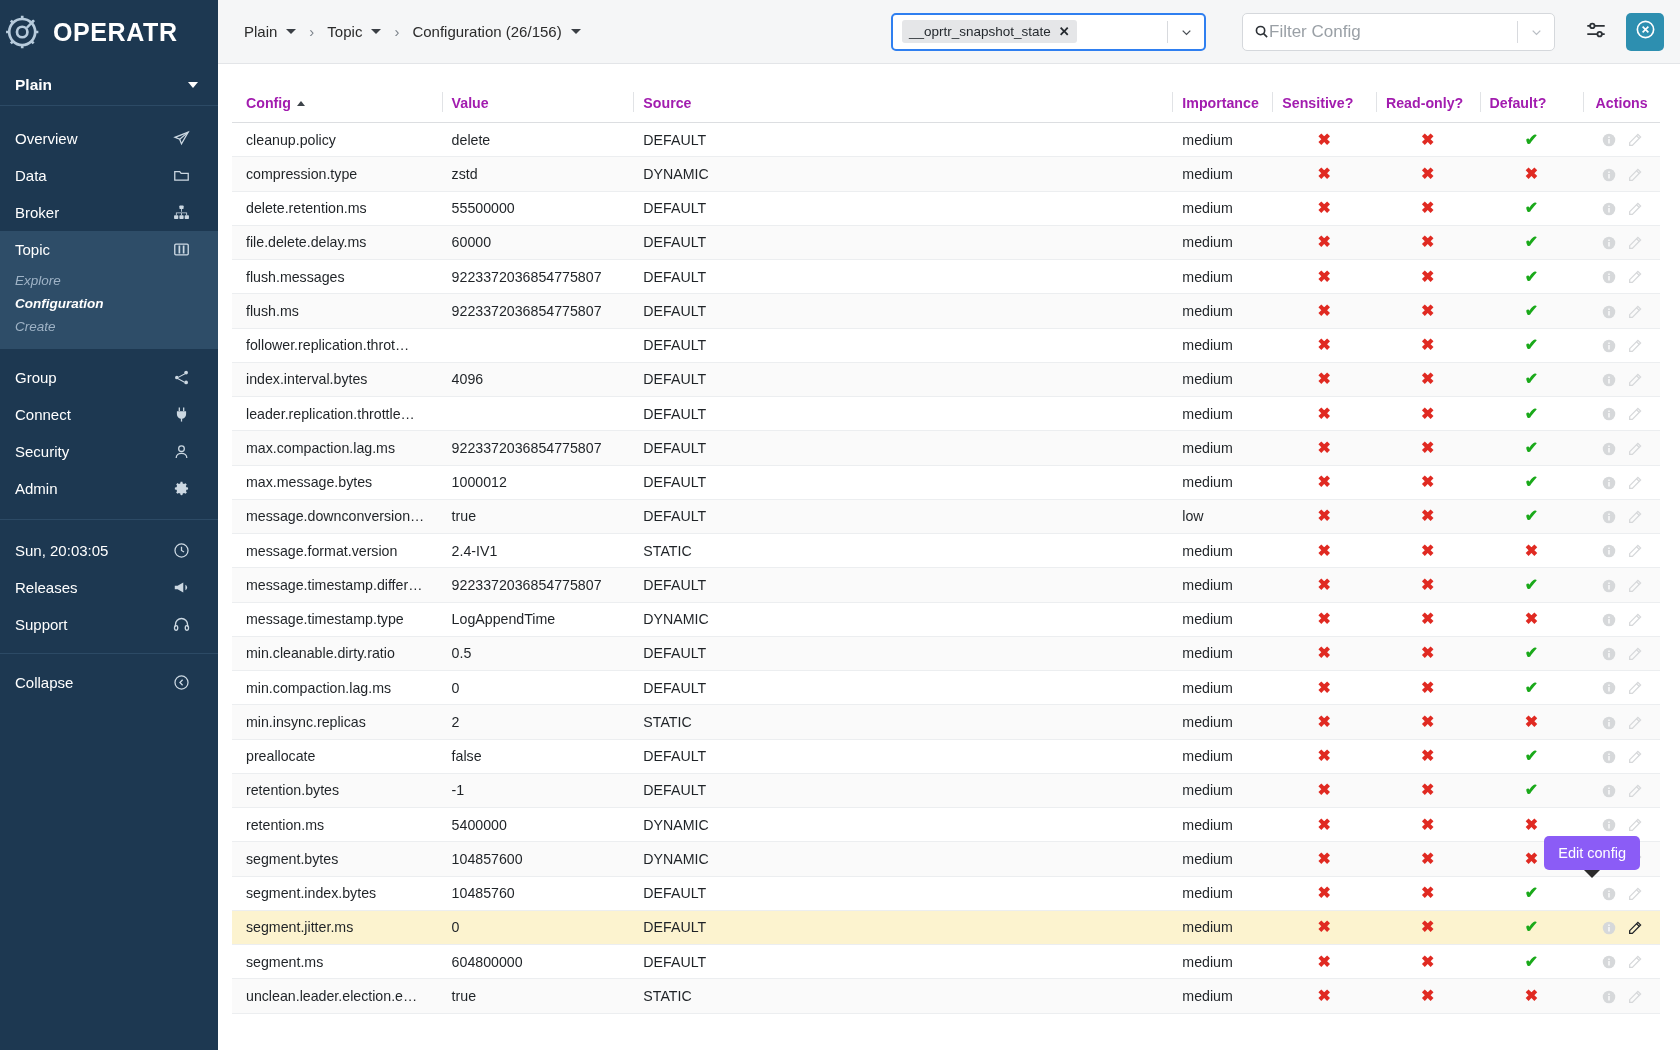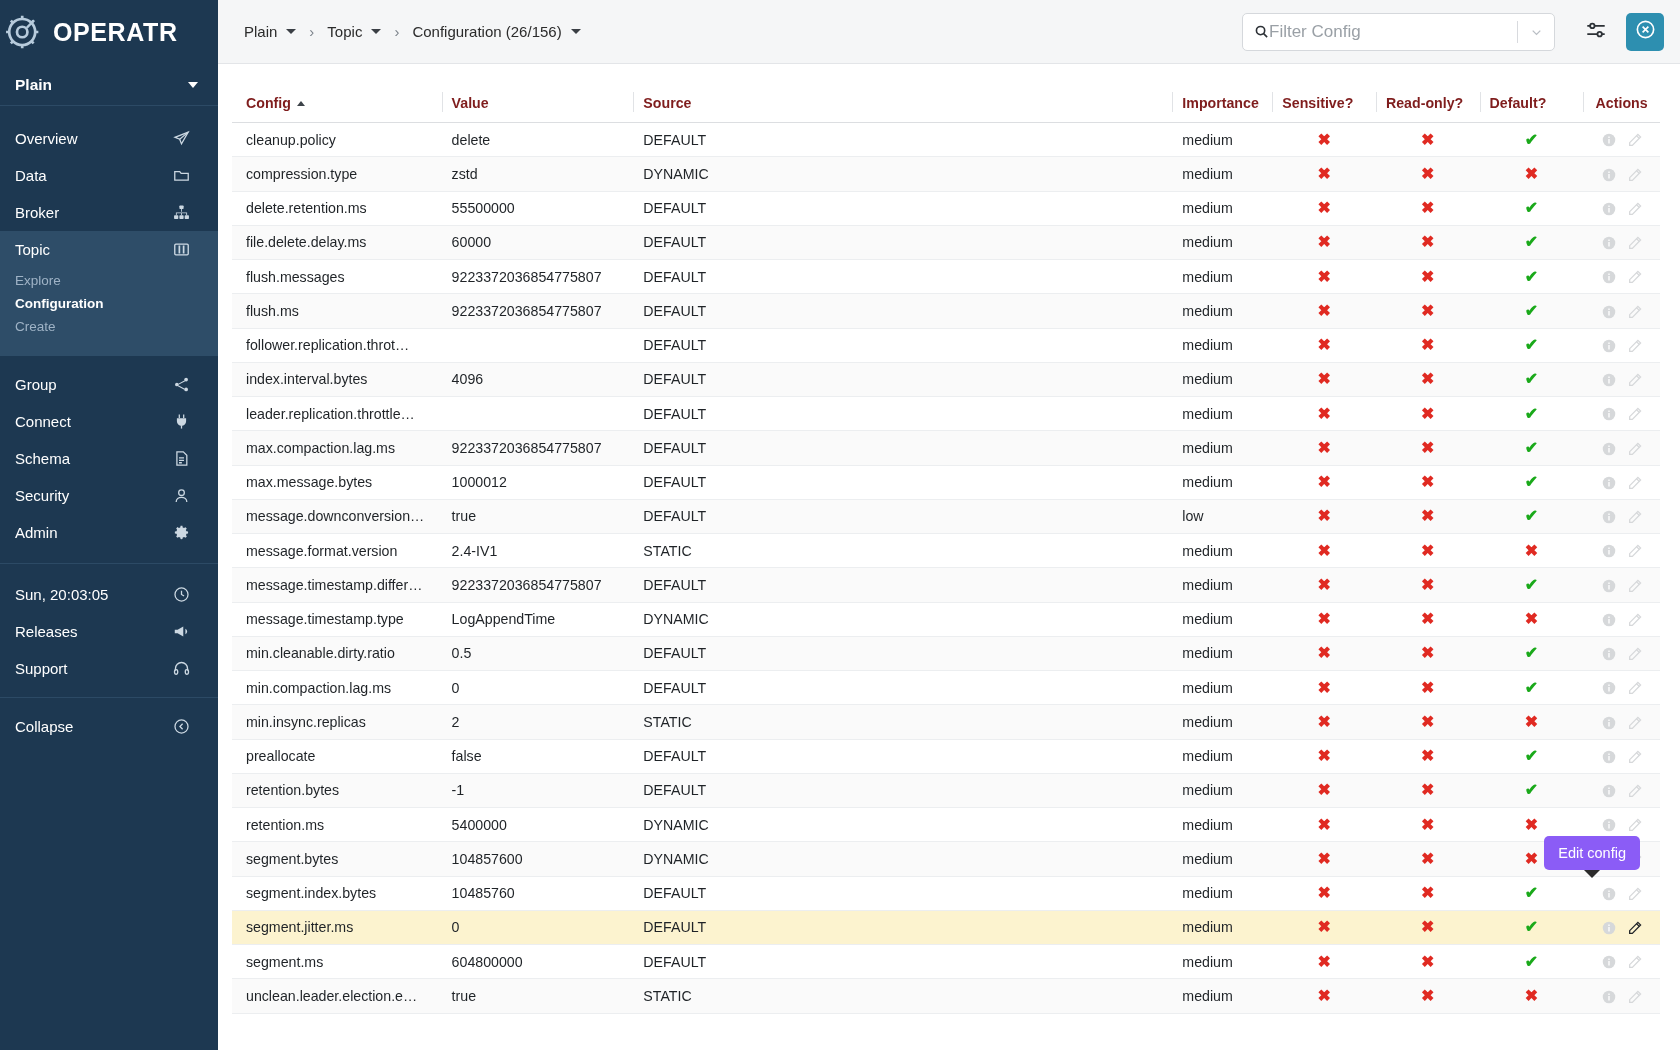--- a/index.html
+++ b/index.html
@@ -35,21 +35,21 @@
     border-right: 5.5px solid transparent; border-top: 6px solid #ffffff;
   }
   .nav { padding-top: 14px; }
   .nav-item {
     height: 37px; display: flex; align-items: center; justify-content: space-between;
     padding: 0 28px 0 15px; font-size: 15px; color: #ffffff; cursor: pointer;
   }
   .nav-item .ic { width: 17px; height: 17px; opacity: .92; color: #dbe6ef; }
   .nav-group-active { background: #2e4d68; }
   .nav-sub {
-    padding: 1px 0 18px 15px; font-size: 13.5px;
+    padding: 1px 0 11px 15px; font-size: 13.5px; font-style: italic;
   }
   .nav-sub-item {
     height: 23px; display: flex; align-items: center;
     color: #9fb3c6; cursor: pointer;
   }
   .nav-sub-item.current { color: #ffffff; font-weight: bold; }
   .nav-divider { height: 1px; background: #2c4a65; margin: 12px 0 12px 0; }
   .nav-spacer { flex: 1; }
   .sidebar-bottom-divider { height: 1px; background: #2c4a65; margin: 10px 0; }
 
@@ -109,21 +109,21 @@
     width: 38px; height: 38px; margin-left: 11px; border-radius: 5px;
     background: #2d8fb0; display: flex; align-items: center; justify-content: center;
     cursor: pointer;
   }
   .clear-btn svg { width: 21px; height: 21px; color: #ffffff; }
 
   
   .table-wrap { padding: 22px 20px 0 14px; flex: 1; position: relative; }
   table { width: 100%; border-collapse: collapse; }
   thead th {
-    font-size: 14.2px; font-weight: bold; color: #7f1d1d; text-align: left;
+    font-size: 14.2px; font-weight: bold; color: #a21caf; text-align: left;
     padding: 9px 10px 11px 10px; border-bottom: 1px solid #dcdee1;
     background: #ffffff; white-space: nowrap; position: relative;
   }
   thead th + th::before {
     content: ""; position: absolute; left: 0; top: 6px; bottom: 10px;
     width: 1px; background: #e1e3e6;
   }
   th.c-config { width: 190px; padding-left: 14px; }
   th.c-value { width: 185px; }
   th.c-source { width: 520px; }
@@ -262,29 +262,20 @@
       <div class="nav-item">
         <span>Connect</span>
         <span class="ic">
           <svg viewBox="0 0 24 24" fill="currentColor">
               <path d="M8 2h1.8v5H8zM14.2 2H16v5h-1.8zM5.5 7.5h13v4.2a6.5 6.5 0 0 1-6.5 6.5 6.5 6.5 0 0 1-6.5-6.5z"></path>
               <path d="M11.1 18h1.8v4h-1.8z"></path>
             </svg>
         </span>
       </div>
 
-      <div class="nav-item">
-        <span>Schema</span>
-        <span class="ic">
-          <svg viewBox="0 0 24 24" fill="none" stroke="currentColor" stroke-width="1.8">
-              <path d="M5.5 2.5h9l5 5v14h-14z"></path>
-              <path d="M8.5 11h7M8.5 14.5h7M8.5 18h4"></path>
-            </svg>
-        </span>
-      </div>
 
       <div class="nav-item">
         <span>Security</span>
         <span class="ic">
           <svg viewBox="0 0 24 24" fill="none" stroke="currentColor" stroke-width="1.8">
               <circle cx="12" cy="8" r="4"></circle>
               <path d="M4.5 21c0-4.1 3.4-6.5 7.5-6.5s7.5 2.4 7.5 6.5"></path>
             </svg>
         </span>
       </div>
@@ -361,20 +352,35 @@
         </span>
         <span class="crumb-sep">›</span>
         <span class="crumb">
           <span>Configuration (26/156)</span>
           <span class="caret"></span>
         </span>
       </div>
 
       <div class="topbar-spacer"></div>
 
+      <div class="tag-select">
+        <span class="tag-chip">
+          <span>__oprtr_snapshot_state</span>
+          <span class="chip-x">✕</span>
+        </span>
+        <span class="select-spacer"></span>
+        <span class="sep-line"></span>
+        <span class="select-caret-box">
+          <span class="chev">
+            <svg viewBox="0 0 24 24" fill="none" stroke="currentColor" stroke-width="2.4">
+                <path d="M5 8.5 12 15.5 19 8.5"></path>
+              </svg>
+          </span>
+        </span>
+      </div>
 
       <div class="filter-box">
         <span class="search-ic">
           <svg viewBox="0 0 24 24" fill="none" stroke="currentColor" stroke-width="2.6">
               <circle cx="10.5" cy="10.5" r="6.6"></circle>
               <path d="M15.4 15.4 21 21"></path>
             </svg>
         </span>
         <input class="filter-input" type="text" placeholder="Filter Config" style="">
         <span class="sep-line"></span>

